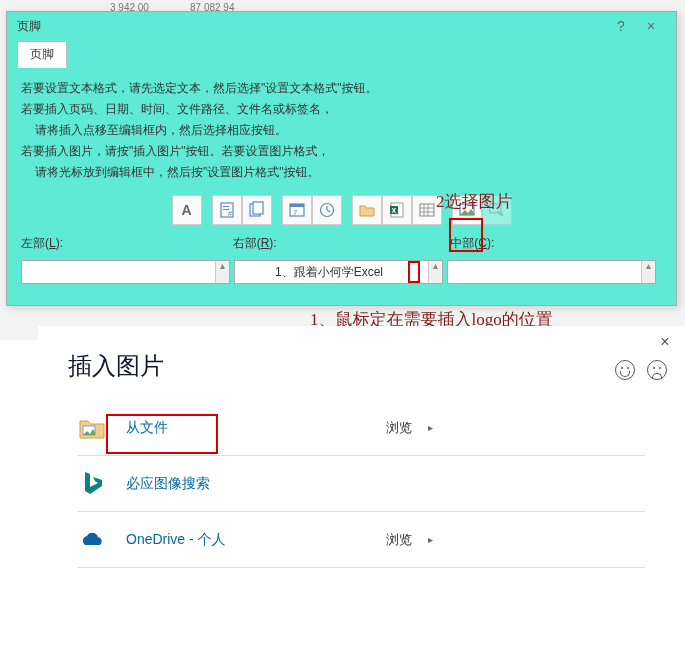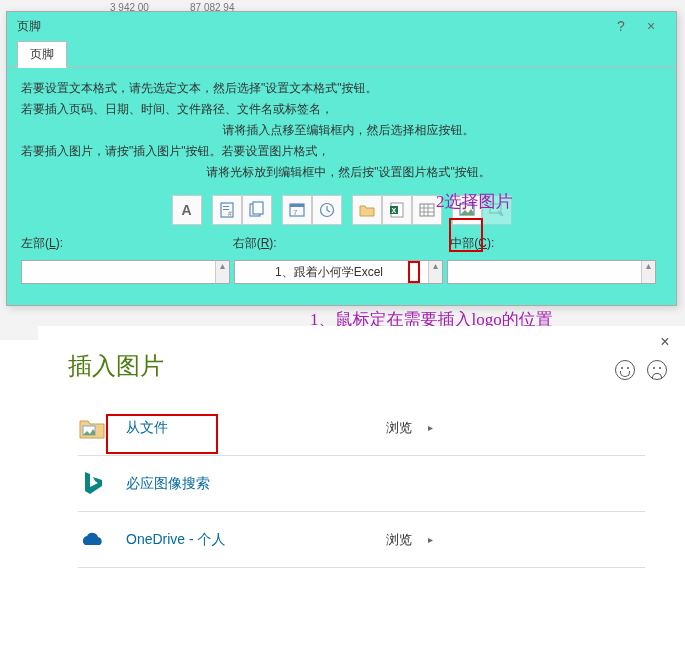--- a/index.html
+++ b/index.html
@@ -9,45 +9,45 @@
   .bg-cells .cell-text { position: absolute; top: 2px; font-size: 10px; color: #777; }
   
   .dialog1 { position: absolute; left: 6px; top: 11px; width: 671px; height: 295px; background: #5eead4; border: 1px solid #aaa; box-shadow: 2px 2px 8px rgba(0,0,0,.15); }
   .d1-titlebar { height: 28px; display: flex; align-items: center; padding: 0 10px; }
   .d1-title { flex: 1; font-size: 12px; }
   .d1-tbtn { width: 30px; height: 22px; display: flex; align-items: center; justify-content: center; color: #666; font-size: 14px; }
   .d1-tabs { height: 28px; border-bottom: 1px solid #bbb; padding-left: 10px; display: flex; align-items: flex-end; }
   .d1-tab { border: 1px solid #bbb; border-bottom: 1px solid #fff; padding: 4px 12px; background: #fff; margin-bottom: -1px; font-size: 12px; }
   .d1-body { padding: 10px 14px 6px 14px; }
   .d1-instr { font-size: 12px; line-height: 21px; }
-  .d1-instr .indent { padding-left: 14px; text-align: center; }
+  .d1-instr .indent { padding-left: 14px; }
   
   .toolbar { display: flex; gap: 0; justify-content: center; margin-top: 12px; }
   .tool-btn { width: 30px; height: 30px; border: 1px solid #ccc; background: #fafafa; display: flex; align-items: center; justify-content: center; color: #555; position: relative; }
   .tool-btn.disabled { opacity: .4; }
   .tool-gap { width: 10px; }
   .tool-btn svg { width: 18px; height: 18px; }
   .highlight-box { position: absolute; border: 2px solid #d40000; pointer-events: none; }
   
   .section-row { display: flex; margin-top: 10px; font-size: 12px; }
   .section-col { flex: 1; }
   .section-label u { text-decoration: underline; }
   
   .editor-row { display: flex; margin-top: 2px; gap: 4px; padding: 0 20px 4px 14px;}
   .editor-box { flex: 1; height: 24px; border: 1px solid #aaa; background: #fff; display: flex; align-items: center; padding: 0 6px; position: relative; font-size: 12px; }
   .editor-scroll { position: absolute; right: 0; top: 0; bottom: 0; width: 14px; border-left: 1px solid #ccc; display: flex; align-items: center; justify-content: center; color: #888; font-size: 10px; background: #f0f0f0;}
   .editor-scroll::before { content: "▴"; position: absolute; top: -1px; }
   .editor-center-text { flex:1; text-align: left; padding-left: 34px;}
   .cursor-mark { position: absolute; border: 2px solid #d40000; width: 12px; height: 22px; }
   
-  .anno { position: absolute; color: #a21caf; font-size: 17px; font-family: "SimSun", serif; pointer-events: none; }
+  .anno { position: absolute; color: #7f1d1d; font-size: 17px; font-family: "SimSun", serif; pointer-events: none; }
   
   .dialog2 { position: absolute; left: 38px; top: 326px; width: 647px; height: 336px; background: #fff; }
   .d2-close { position: absolute; right: 8px; top: 4px; font-size: 16px; color: #555; width: 24px; height: 24px; display:flex; align-items:center; justify-content:center;}
-  .d2-title { font-size: 24px; color: #4d7c0f; font-weight: 300; padding: 24px 0 8px 30px; font-family: "Microsoft YaHei Light","SimSun"; }
+  .d2-title { font-size: 24px; color: #0f172a; font-weight: 300; padding: 24px 0 8px 30px; font-family: "Microsoft YaHei Light","SimSun"; }
   .d2-faces { position: absolute; right: 18px; top: 34px; display: flex; gap: 12px; }
   .face { width: 20px; height: 20px; border: 1.5px solid #555; border-radius: 50%; position: relative; }
   .face::before, .face::after { content: ""; position: absolute; background: #555; width: 2px; height: 2px; border-radius: 50%; top: 6px; }
   .face::before { left: 5px; } .face::after { right: 5px; }
   .face .mouth { position: absolute; left: 4px; right: 4px; height: 6px; border: 1.5px solid #555; border-top: none; border-radius: 0 0 10px 10px; top: 10px; }
   .face.sad .mouth { border-radius: 10px 10px 0 0; border: 1.5px solid #555; border-bottom: none; top: 12px; }
   
   .d2-list { padding: 10px 40px 0 40px; }
   .d2-item { display: flex; align-items: center; height: 56px; border-bottom: 1px solid #ddd; }
   .d2-icon { width: 28px; height: 28px; margin-right: 20px; display:flex; align-items:center; justify-content:center;}

